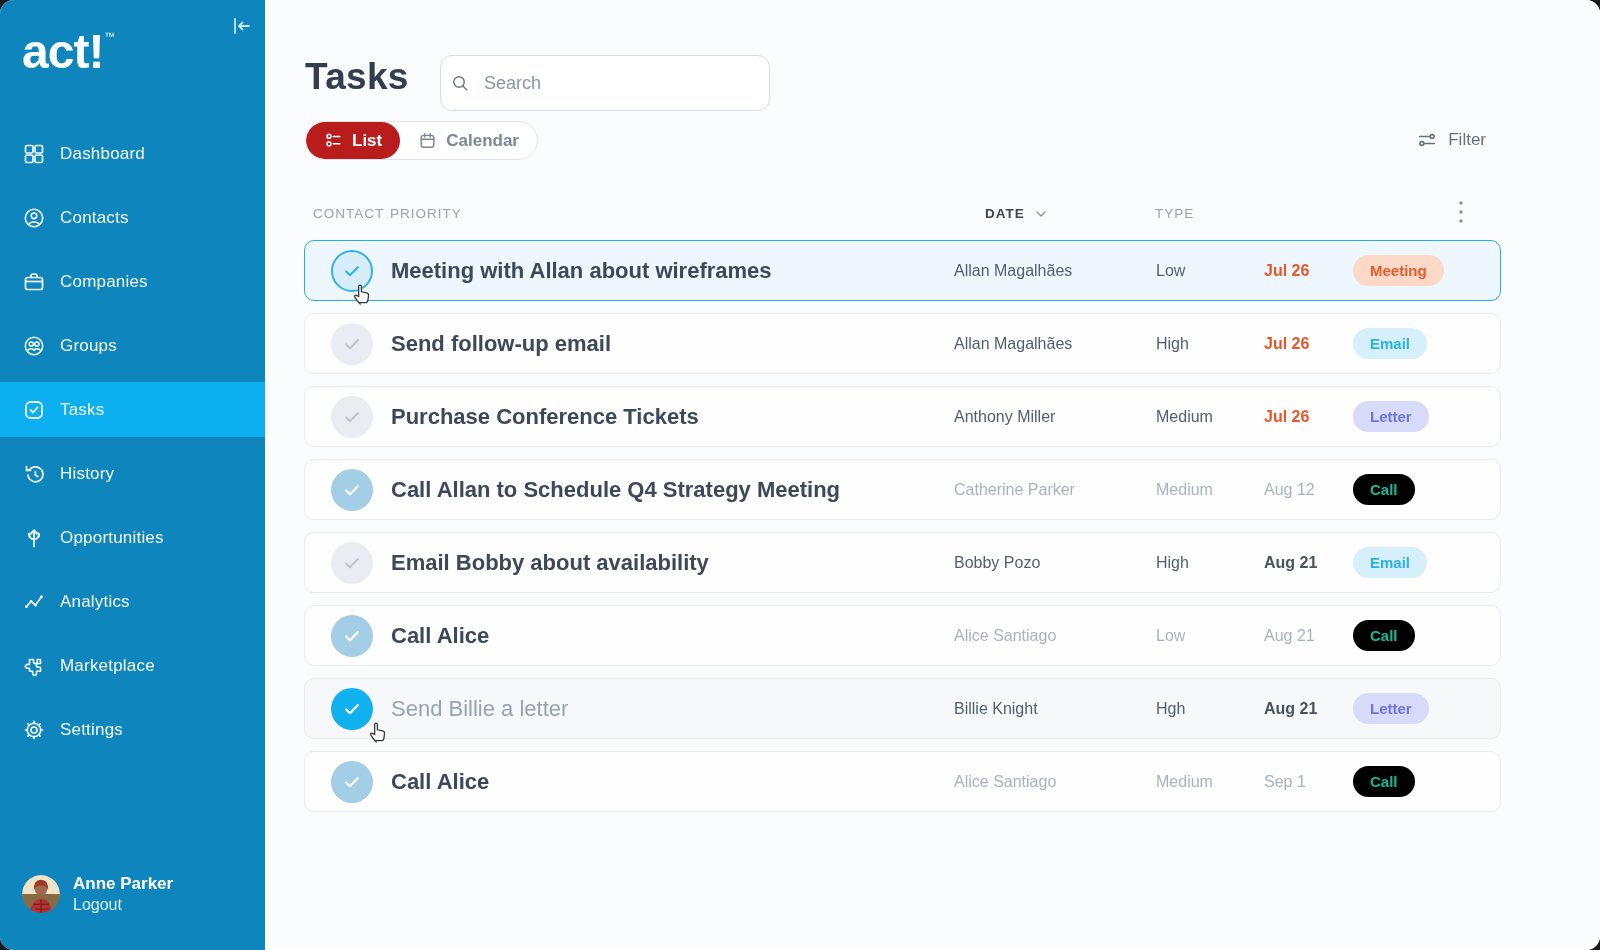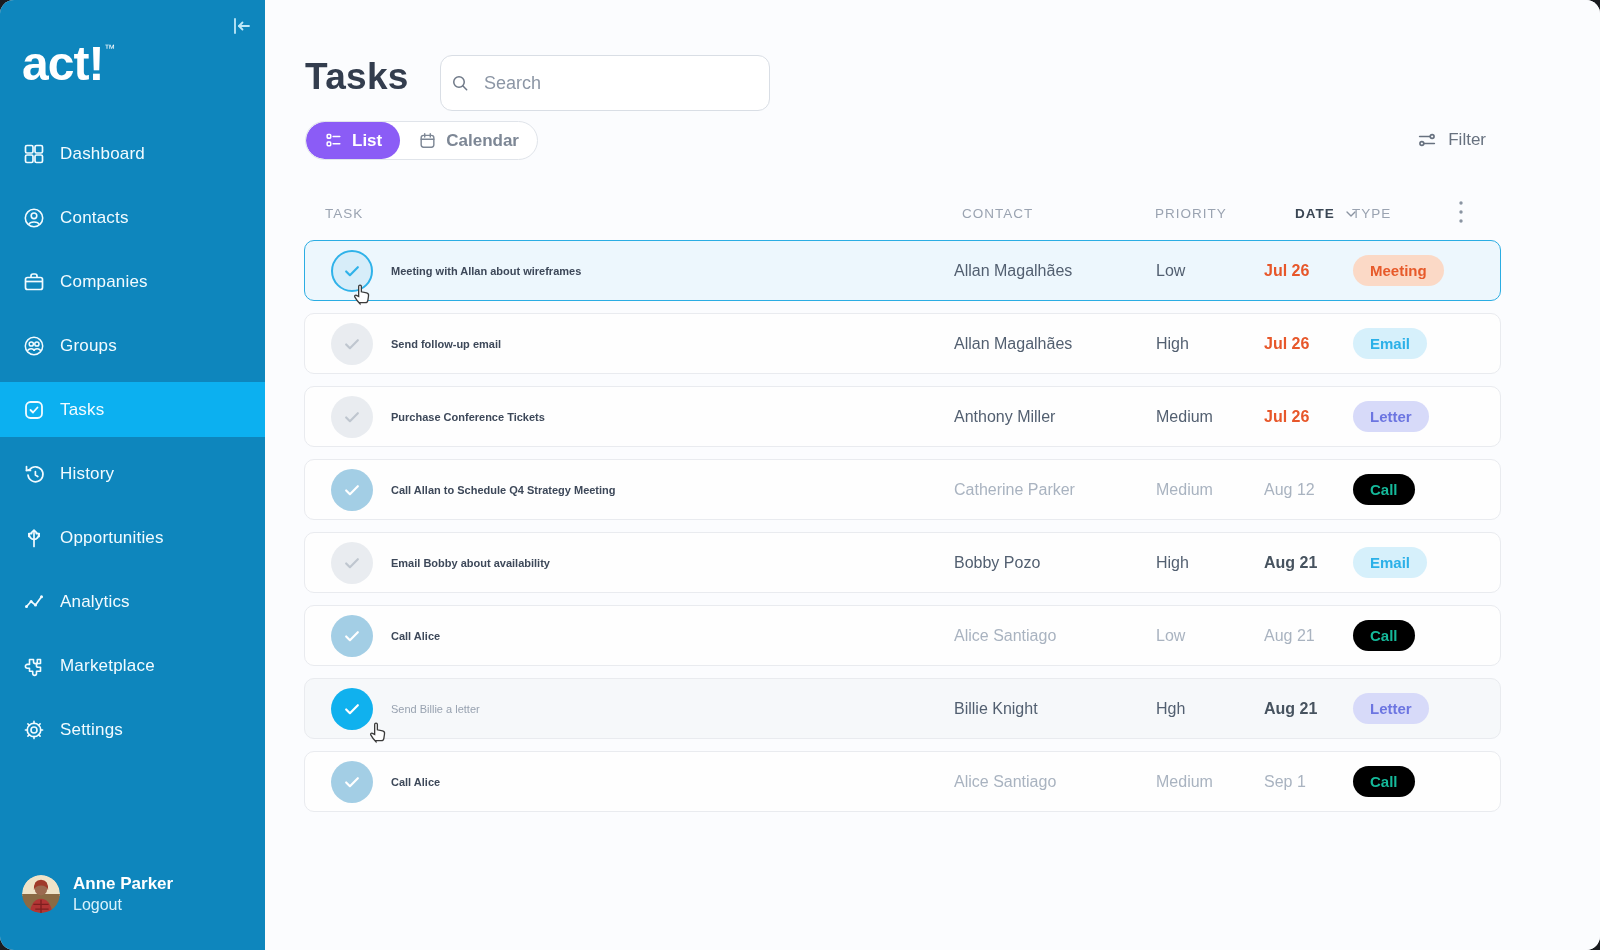--- a/index.html
+++ b/index.html
@@ -6,21 +6,21 @@
   html,body { width:1600px; height:950px; overflow:hidden; background:#191b1f;
               font-family:"Liberation Sans", sans-serif; }
   .app { position:relative; width:1600px; height:950px; border-radius:14px; overflow:hidden;
          display:flex; background:#FBFCFE; }
 
   
   .sidebar { position:relative; width:265px; min-width:265px; height:100%;
              background:#0E86BD; color:#fff; }
   .collapse-btn { position:absolute; top:14px; right:12px; width:24px; height:24px;
                   color:#BFE8F8; cursor:pointer; }
-  .logo-wrap { position:absolute; top:36px; left:22px; color:#fff; }
+  .logo-wrap { position:absolute; top:24px; left:22px; color:#fff; }
   .logo { font-size:48px; font-weight:800; letter-spacing:-1px; }
   .logo sup { font-size:11px; font-weight:400; vertical-align:28px; margin-left:1px; }
   .nav { position:absolute; top:126px; left:0; right:0; }
   .nav-item { display:flex; align-items:center; height:55px; padding-left:22px;
               margin-bottom:9px; cursor:pointer; color:#F2FBFF; }
   .nav-item.active { background:#0CB0F0; }
   .nav-item .nav-icon { width:24px; height:24px; margin-right:14px; flex:0 0 24px; }
   .nav-item .nav-label { font-size:17px; font-weight:400; letter-spacing:.2px; }
   .user-block { position:absolute; left:22px; bottom:36px; display:flex; align-items:center; }
   .avatar { width:38px; height:38px; border-radius:50%; overflow:hidden; flex:0 0 38px; }
@@ -41,21 +41,21 @@
   .search-box input::placeholder { color:#8C96A5; }
   .add-new { position:absolute; right:98px; top:56px; width:128px; height:48px;
              background:#1CA8F7; color:#fff; border:none; border-radius:9px;
              font-size:17px; font-weight:700; cursor:pointer; font-family:inherit; }
 
   .toggle { position:absolute; left:40px; top:121px; height:39px; display:flex;
             border:1px solid #E0E4EA; border-radius:20px; background:#fff; overflow:hidden; }
   .seg { display:flex; align-items:center; padding:0 18px; font-size:17px; font-weight:700;
          color:#7D8795; cursor:pointer; }
   .seg .seg-icon { width:19px; height:19px; margin-right:9px; }
-  .seg.active { background:#8b5cf6; color:#fff; border-radius:20px;text-align:center; }
+  .seg.active { background:#b91c1c; color:#fff; border-radius:20px;text-align:center; }
   .filter { position:absolute; right:114px; top:129px; display:flex; align-items:center;
             color:#67717F; font-size:17px; cursor:pointer; }
   .filter .f-icon { width:22px; height:22px; margin-right:10px; }
 
   
   .thead { position:absolute; left:39px; right:99px; top:196px; height:34px;
            display:grid; grid-template-columns:86px 563px 202px 108px 89px 1fr;
            align-items:center; }
   .th { font-size:13.5px; font-weight:500; color:#9AA3B1; letter-spacing:1px; }
   .th-task { grid-column:1 / span 2; padding-left:21px; }
@@ -66,21 +66,21 @@
               color:#8A94A2; cursor:pointer; }
 
   .rows { position:absolute; left:39px; right:99px; top:240px;
           display:flex; flex-direction:column; gap:12px; }
   .row { position:relative; height:61px; background:#FEFEFE; border:1px solid #E9EBEF;
          border-radius:10px; display:grid;
          grid-template-columns:86px 563px 202px 108px 89px 1fr; align-items:center;
          cursor:pointer; }
   .row-selected { background:#EDF7FD; border:1.5px solid #2BADE3; }
   .row-active-check { background:#F6F8FA; }
-  .cell-task { font-size:11px; font-weight:700; color:#3D4859; }
+  .cell-task { font-size:22px; font-weight:700; color:#3D4859; }
   .title-muted .cell-task { color:#98A2B0; font-weight:500; }
   .cell-contact, .cell-priority { font-size:16px; color:#525F70; }
   .cell-date { font-size:16px; font-weight:600; color:#47535F; }
   .date-orange { color:#E7572A; }
   .row-muted .cell-contact, .row-muted .cell-priority, .row-muted .cell-date
     { color:#A9B3C0; font-weight:400; }
 
   .cb { width:42px; height:42px; margin-left:26px; border-radius:50%;
         display:flex; align-items:center; justify-content:center; cursor:pointer; }
   .cb svg { width:20px; height:20px; }
@@ -337,21 +337,20 @@
     </div>
 
     <div class="filter">
       <span class="f-icon"><svg width="22" height="22">
             <use href="#sym-filter"></use>
           </svg></span>
       <span>Filter</span>
     </div>
 
     <div class="thead">
-      <span class="th th-task">TASK</span>
       <span class="th th-contact">CONTACT</span>
       <span class="th">PRIORITY</span>
       <span class="th th-date">
         <span>DATE</span>
         <span class="chev"><svg width="16" height="16">
               <use href="#sym-chevron-down"></use>
             </svg></span>
       </span>
       <span class="th">TYPE</span>
       <span class="th-kebab"><svg width="14" height="28">

